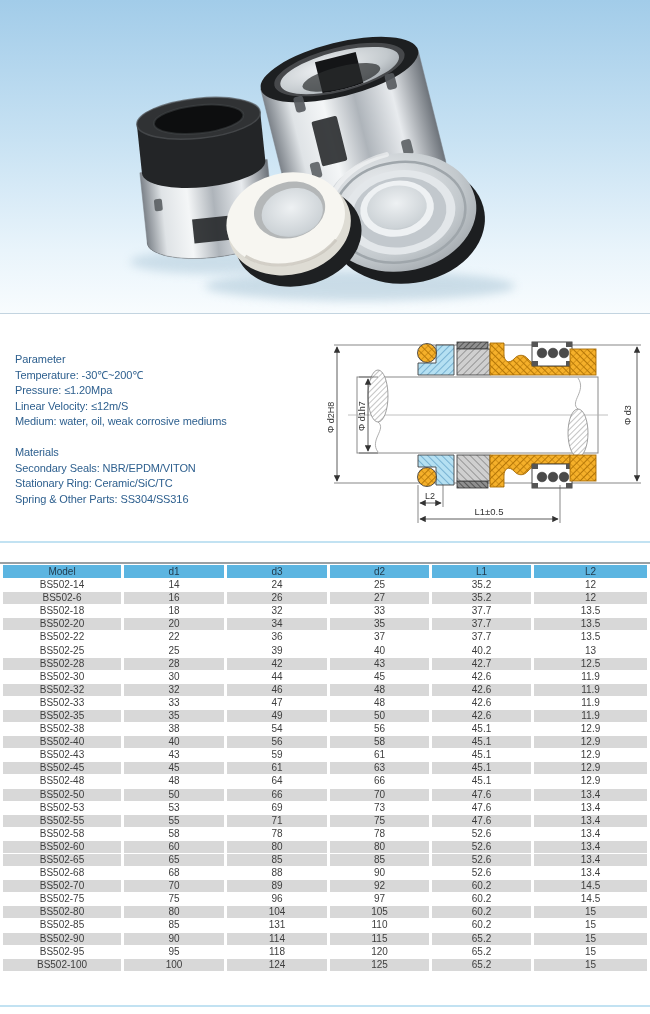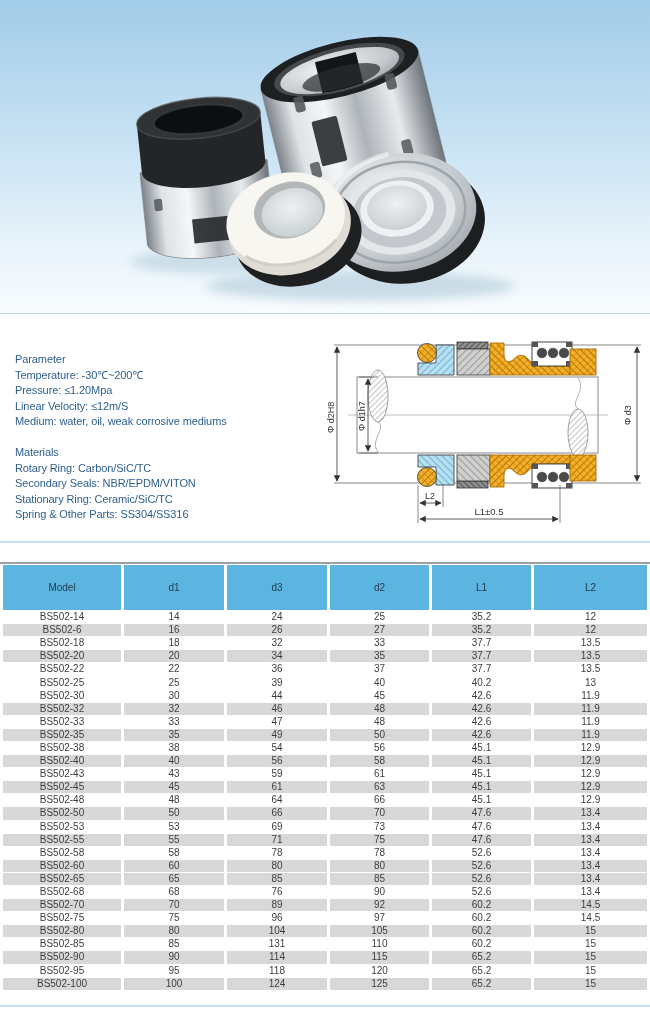--- a/index.html
+++ b/index.html
@@ -14,21 +14,21 @@
   
   .diagram-wrap{position:absolute;left:320px;top:333px;width:330px;height:200px;}
   
   .hr-blue{position:absolute;left:0;width:650px;height:2px;background:#c2e2f2;}
   .hr-top{top:541px;} .hr-bottom{top:1005px;}
   .table-top-border{position:absolute;left:0;top:562px;width:650px;height:2px;background:#9aa0a4;}
   
   table.spec{position:absolute;left:0;top:564px;width:650px;border-collapse:separate;
              border-spacing:3px 1px;table-layout:fixed;font-size:10px;color:#3e3e3e;}
   table.spec th{background:var(--header-bg,#5cb5e1);color:#223c4e;font-weight:normal;
-                height:13px;line-height:13px;padding:16px;text-align:center;overflow:hidden;}
+                height:13px;line-height:13px;padding:0;text-align:center;overflow:hidden;}
   table.spec td{height:12.1px;line-height:12px;padding:0;text-align:center;overflow:hidden;}
   tr.odd td{background:#ffffff;}
   tr.even td{background:var(--row-alt,#d8d8d8);}
   svg text{font-family:"Liberation Sans",sans-serif;}
 </style>
 </head>
 <body>
 
 <div class="page">
 
@@ -127,21 +127,20 @@
   <div class="params-block">
     <div class="grp">
       <div>Parameter</div>
       <div>Temperature: -30℃~200℃</div>
       <div>Pressure: ≤1.20Mpa</div>
       <div>Linear Velocity: ≤12m/S</div>
       <div>Medium: water, oil, weak corrosive mediums</div>
     </div>
     <div class="grp">
       <div>Materials</div>
-      <div>Rotary Ring: Carbon/SiC/TC</div>
       <div>Secondary Seals: NBR/EPDM/VITON</div>
       <div>Stationary Ring: Ceramic/SiC/TC</div>
       <div>Spring &amp; Other Parts: SS304/SS316</div>
     </div>
   </div>
 
   <div class="diagram-wrap">
     <svg width="330" height="200" viewBox="0 0 330 200">
       <defs>
         <pattern id="pBlue" patternUnits="userSpaceOnUse" width="5" height="5" patternTransform="rotate(45)">
@@ -286,20 +285,28 @@
           <td>13.5</td>
         </tr>
         <tr class="odd">
           <td>BS502-25</td>
           <td>25</td>
           <td>39</td>
           <td>40</td>
           <td>40.2</td>
           <td>13</td>
         </tr>
+        <tr class="even">
+          <td>BS502-28</td>
+          <td>28</td>
+          <td>42</td>
+          <td>43</td>
+          <td>42.7</td>
+          <td>12.5</td>
+        </tr>
         <tr class="odd">
           <td>BS502-30</td>
           <td>30</td>
           <td>44</td>
           <td>45</td>
           <td>42.6</td>
           <td>11.9</td>
         </tr>
         <tr class="even">
           <td>BS502-32</td>
@@ -409,21 +416,21 @@
           <td>BS502-65</td>
           <td>65</td>
           <td>85</td>
           <td>85</td>
           <td>52.6</td>
           <td>13.4</td>
         </tr>
         <tr class="odd">
           <td>BS502-68</td>
           <td>68</td>
-          <td>76</td>
+          <td>88</td>
           <td>90</td>
           <td>52.6</td>
           <td>13.4</td>
         </tr>
         <tr class="even">
           <td>BS502-70</td>
           <td>70</td>
           <td>89</td>
           <td>92</td>
           <td>60.2</td>

